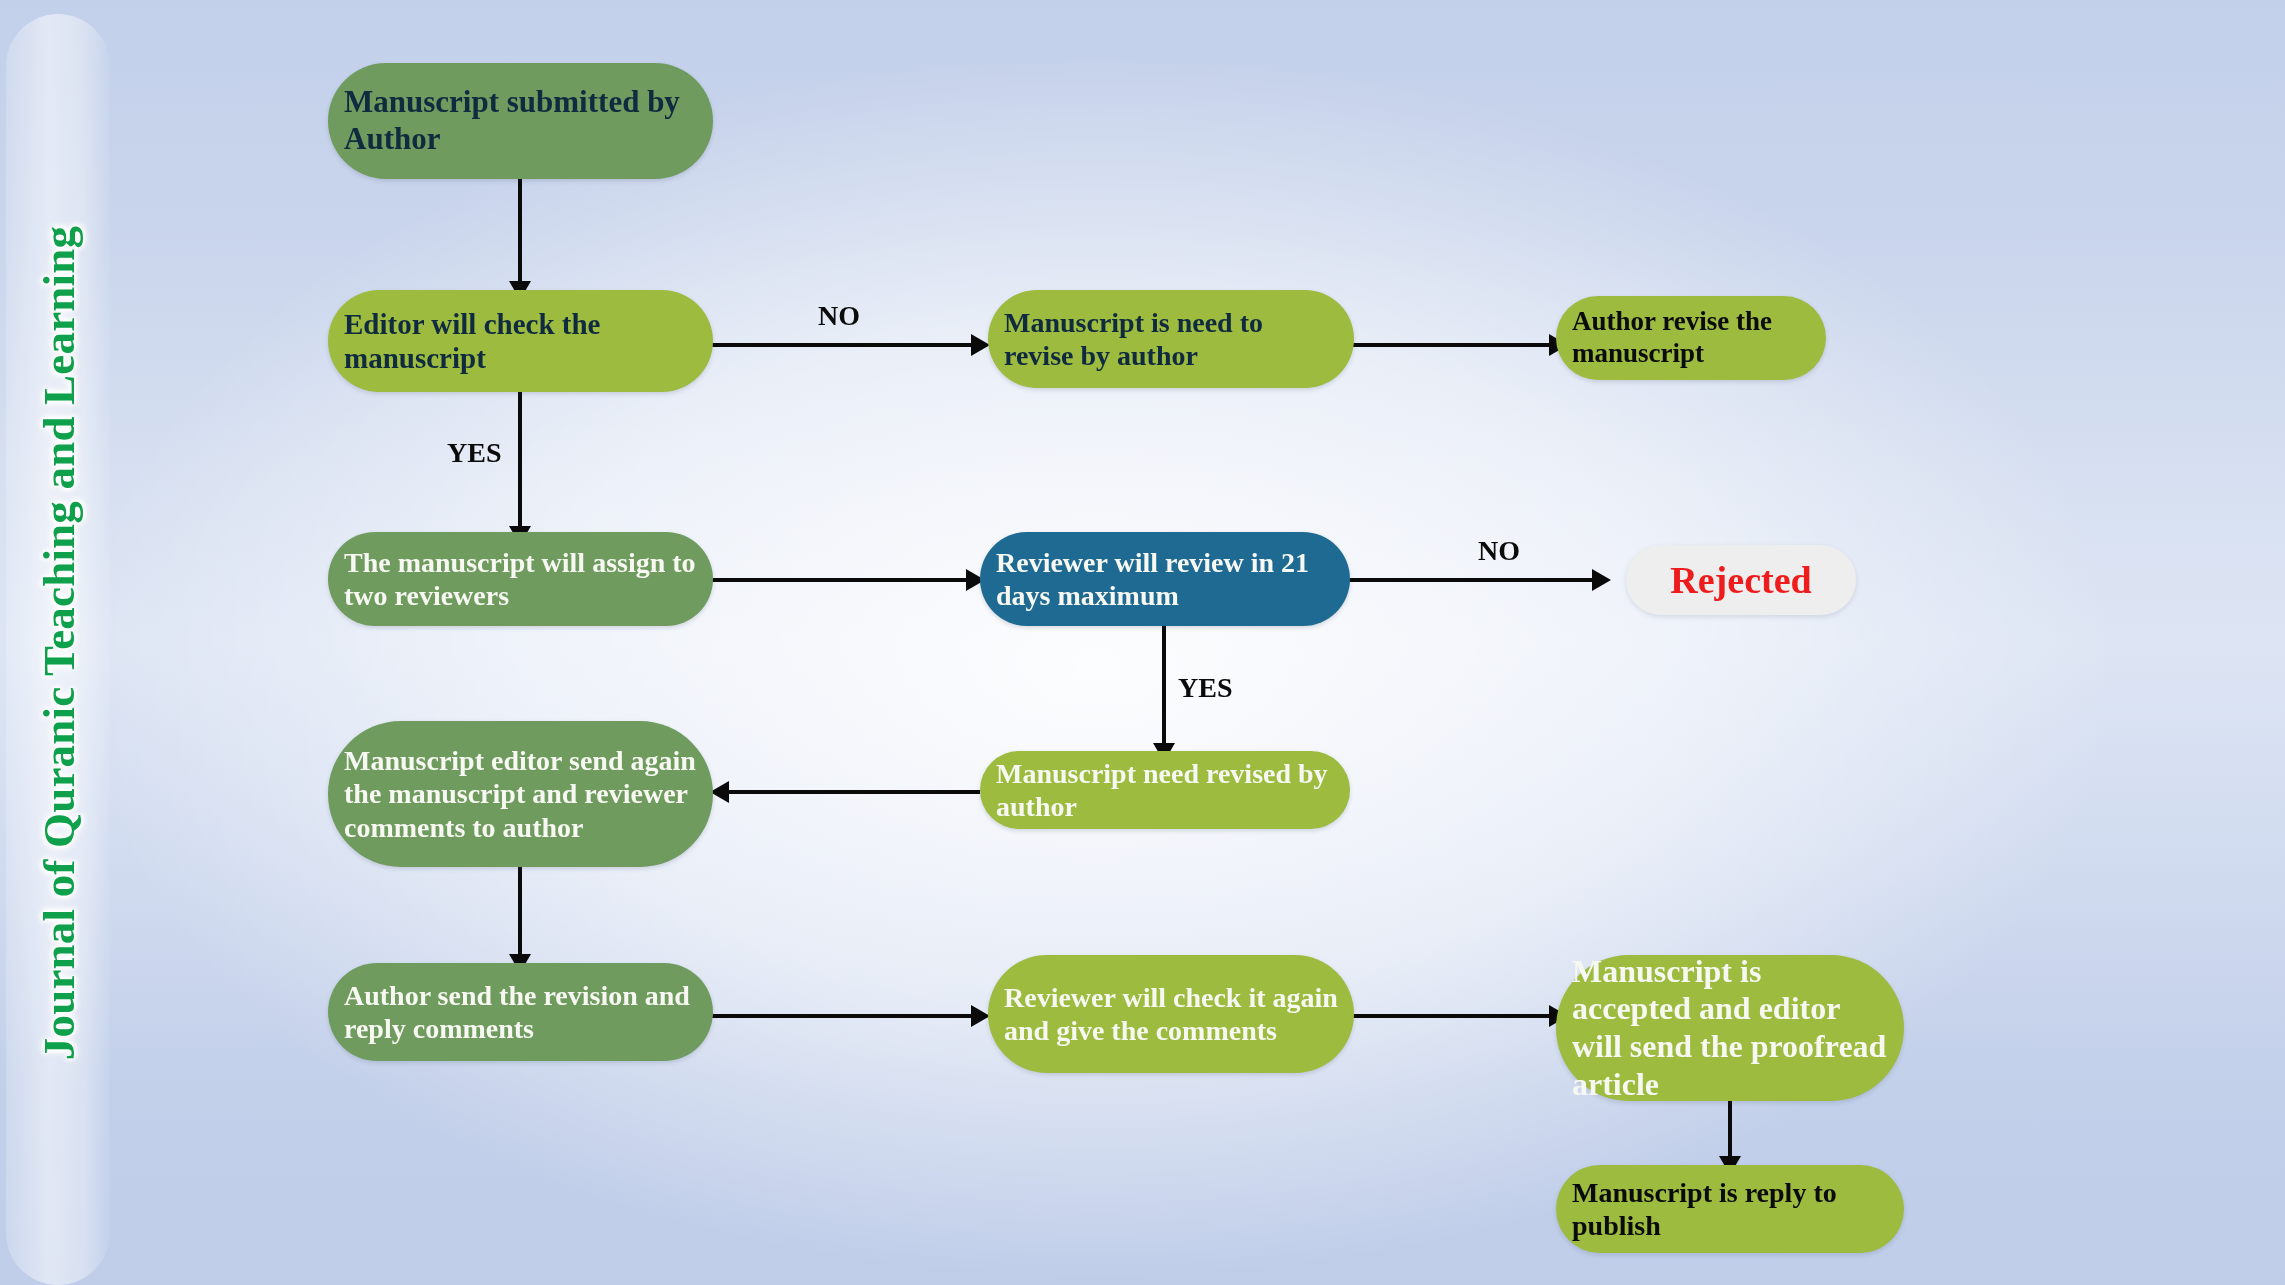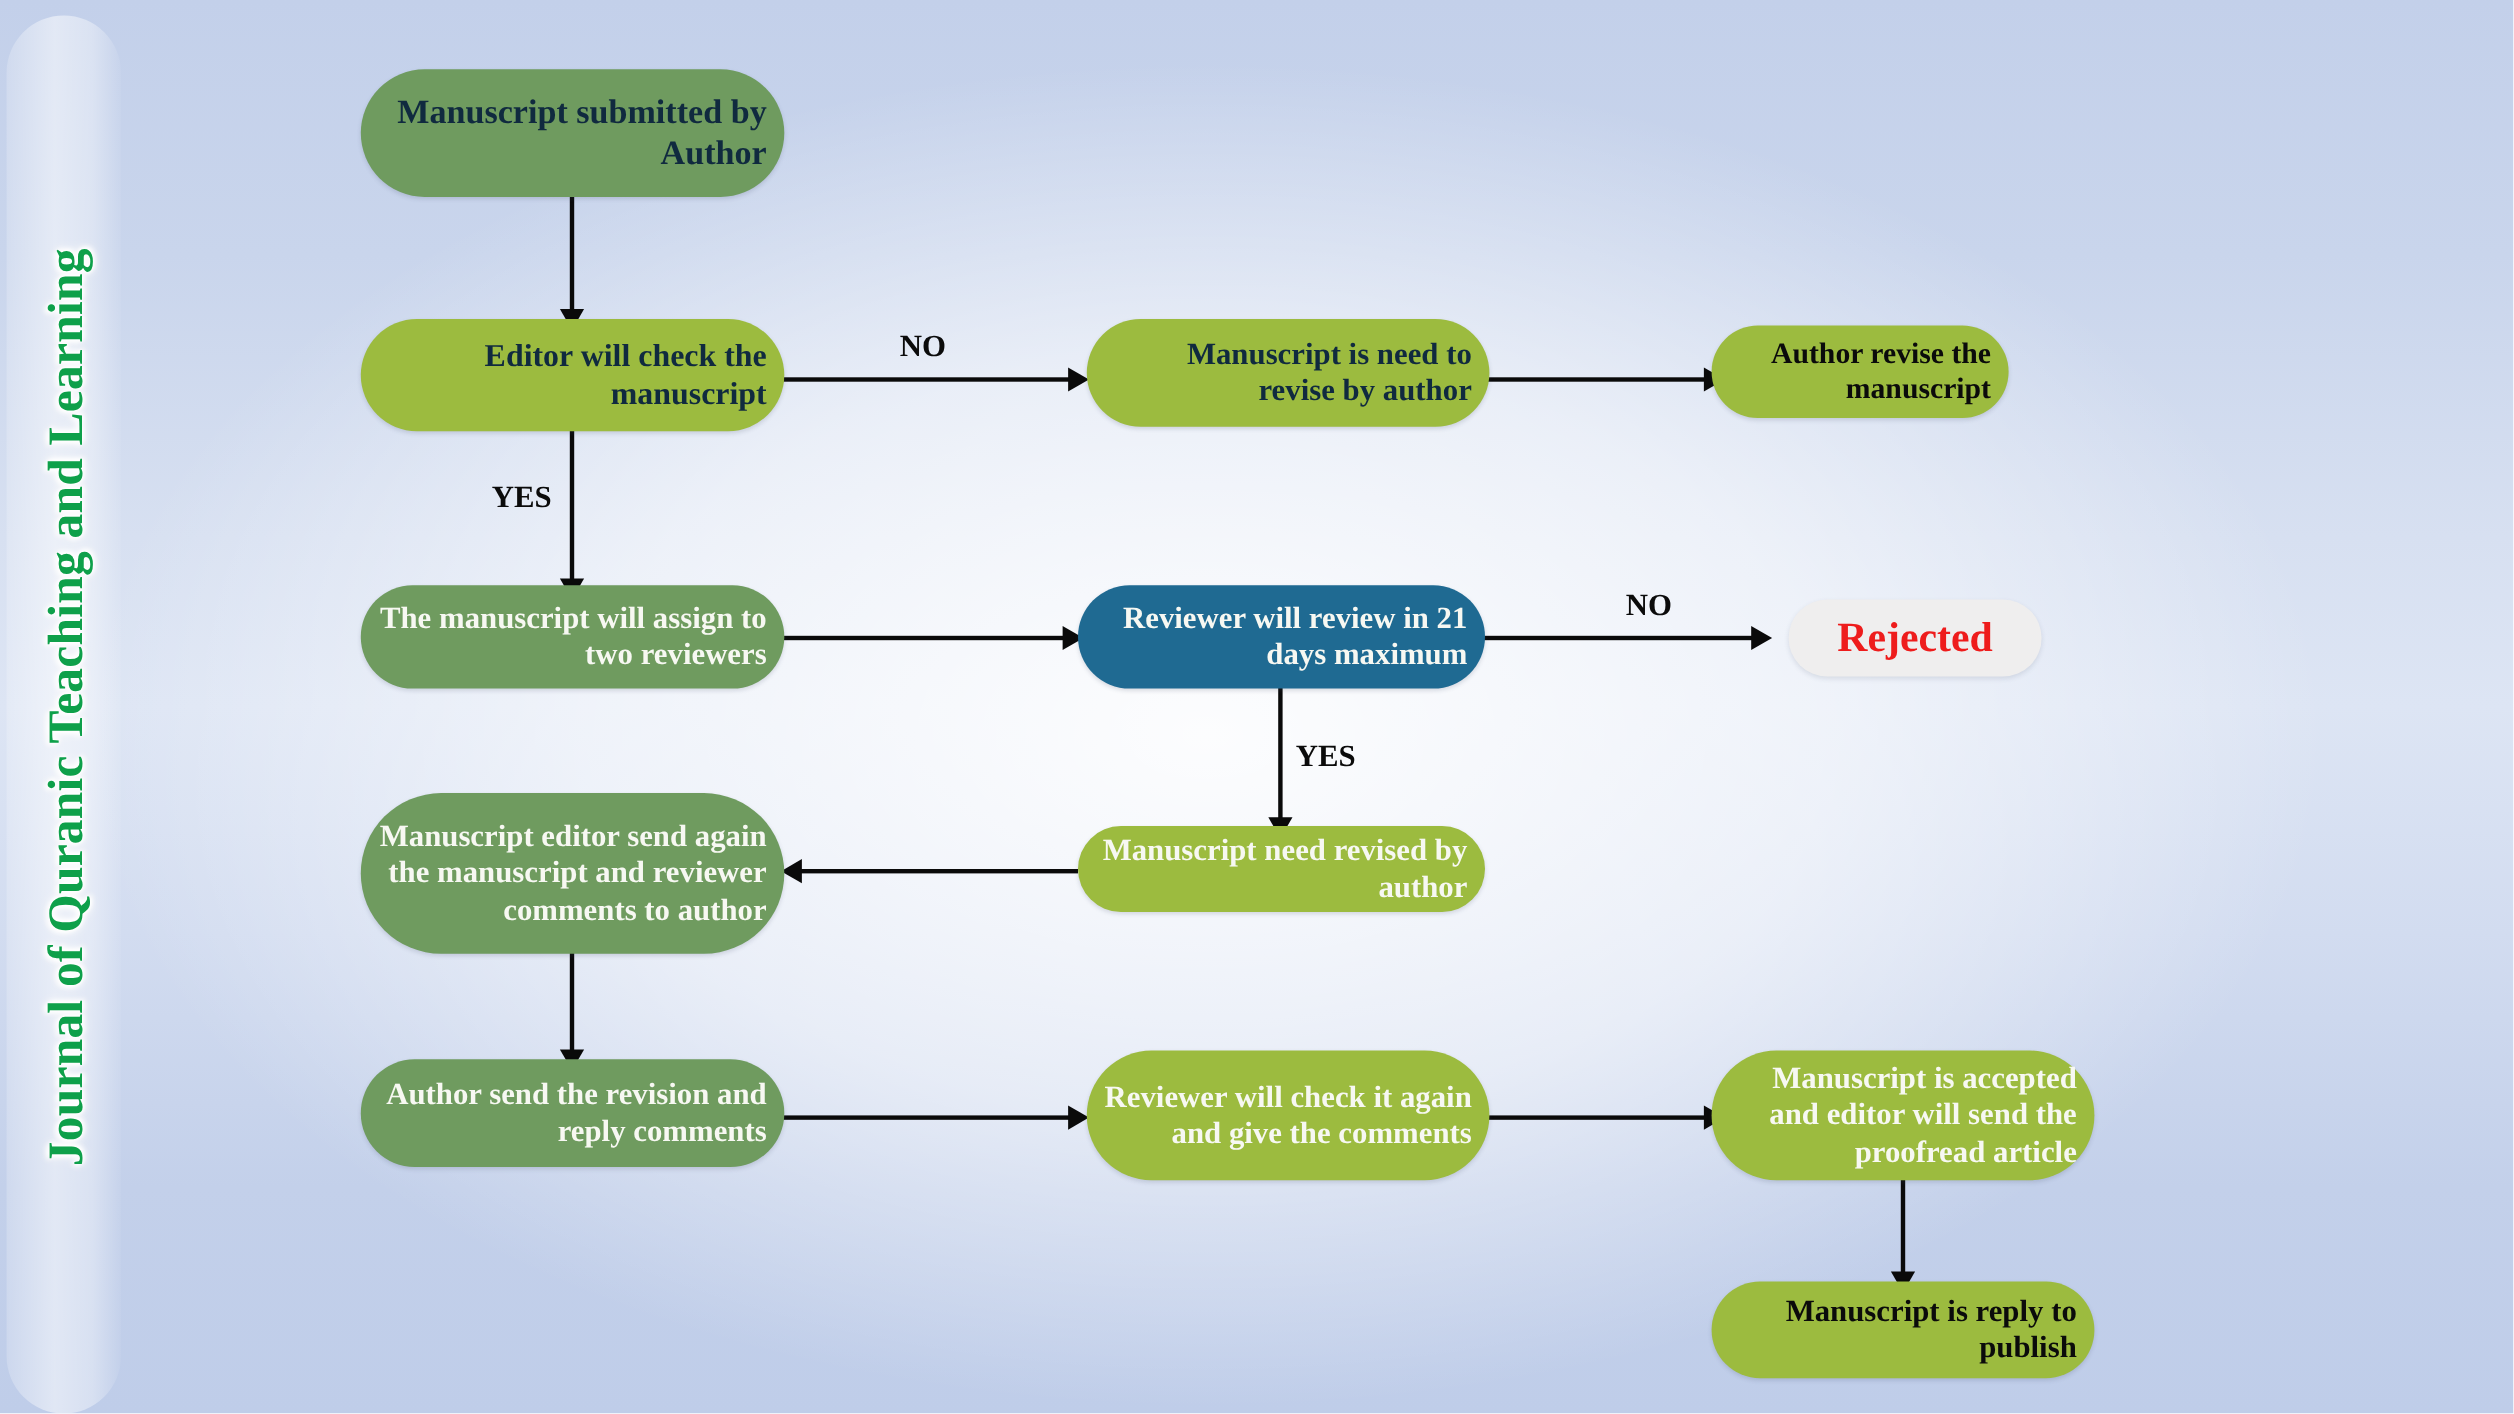--- a/index.html
+++ b/index.html
@@ -54,21 +54,21 @@
       -2px -2px 5px rgba(255,255,255,0.95);
   }
 
   
   .node {
     position: absolute;
     box-sizing: border-box;
     display: flex;
     align-items: center;
     justify-content: center;
-    text-align: right;
+    text-align: left;
     line-height: 1.18;
     font-weight: 700;
     padding: 4px 16px;
     border-radius: 999px;
     box-shadow: 0 2px 4px rgba(60,70,100,0.18);
   }
   .n-dark-green  { background: #6f9b5f; }
   .n-light-green { background: #9cbb3f; }
   .n-blue        { background: #1f6a92; }
   .n-white       { background: #efeeee; box-shadow: 0 2px 5px rgba(60,70,100,0.14); }
@@ -179,17 +179,17 @@
   <div class="node n-white t-red" style="left:1626px; top:545px; width:230px; height:70px; font-size:38px;">Rejected</div>
 
   <div class="node n-dark-green t-white" style="left:328px; top:721px; width:385px; height:146px; font-size:28px;">Manuscript editor send again the manuscript and reviewer comments to author</div>
 
   <div class="node n-light-green t-white" style="left:980px; top:751px; width:370px; height:78px; font-size:28px;">Manuscript need revised by author</div>
 
   <div class="node n-dark-green t-white" style="left:328px; top:963px; width:385px; height:98px; font-size:28px;">Author send the revision and reply comments</div>
 
   <div class="node n-light-green t-white" style="left:988px; top:955px; width:366px; height:118px; font-size:28px;">Reviewer will check it again and give the comments</div>
 
-  <div class="node n-light-green t-white" style="left:1556px; top:955px; width:348px; height:118px; font-size:28px;">Manuscript is accepted and editor will send the proofread article</div>
+  <div class="node n-light-green t-white" style="left:1556px; top:955px; width:348px; height:146px; font-size:32px;">Manuscript is accepted and editor will send the proofread article</div>
 
   <div class="node n-light-green t-black" style="left:1556px; top:1165px; width:348px; height:88px; font-size:28px;">Manuscript is reply to publish</div>
 
 </div>
 
 </body></html>

